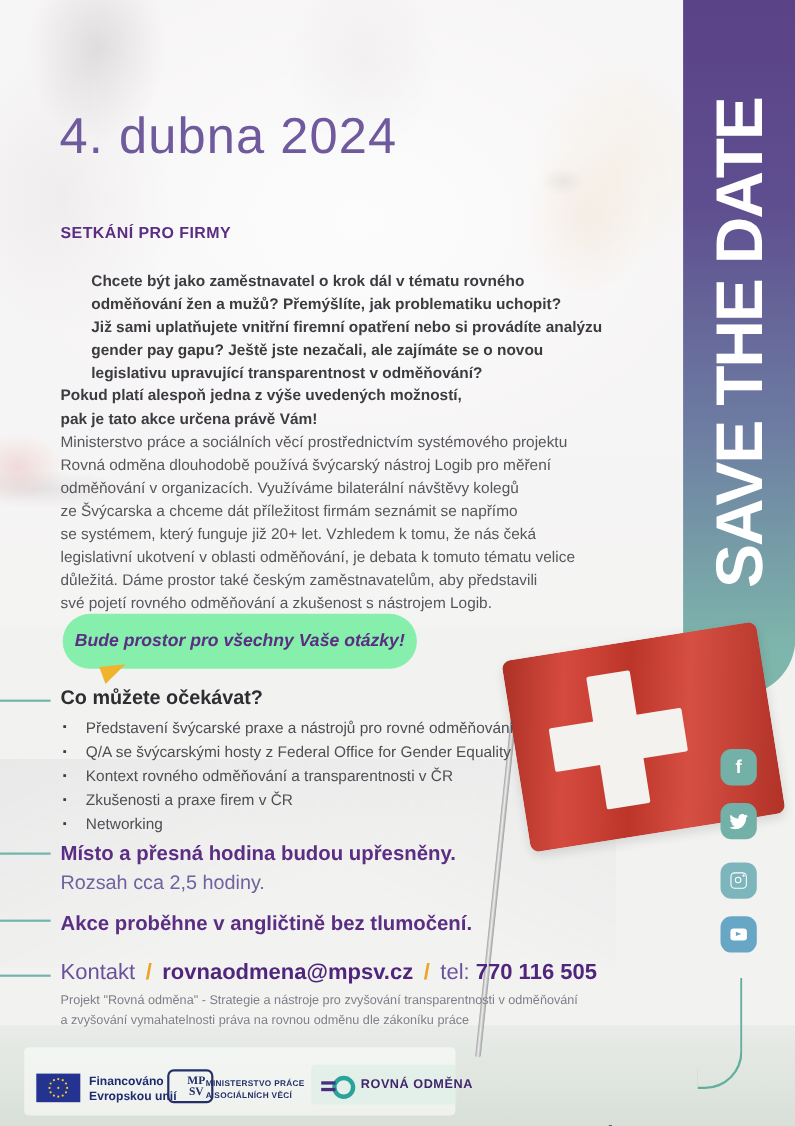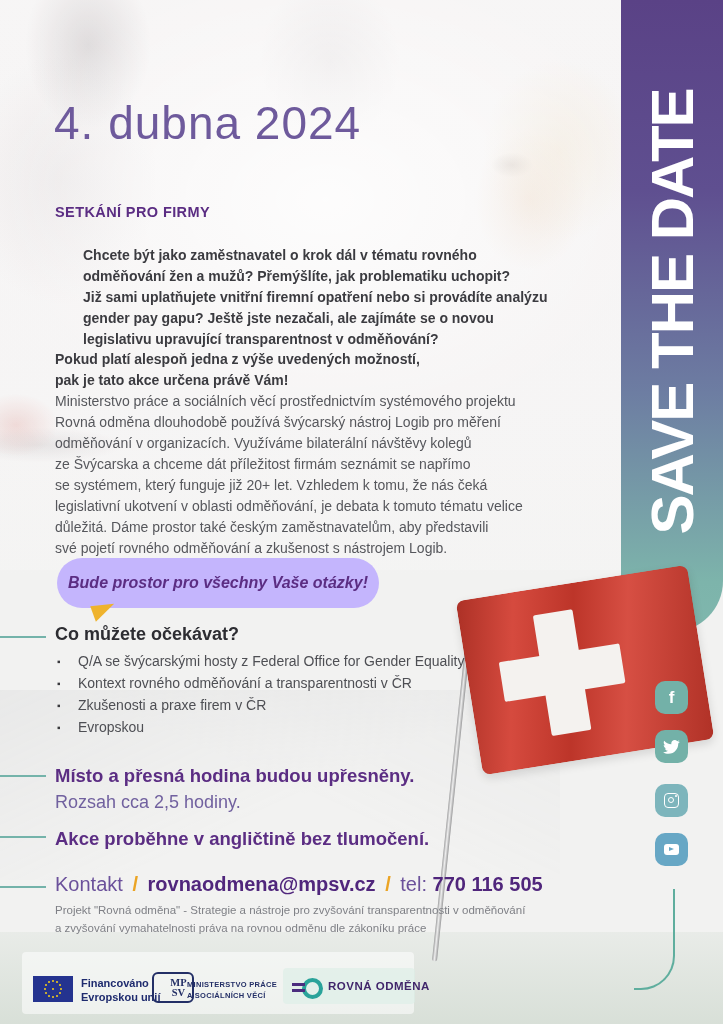--- a/index.html
+++ b/index.html
@@ -82,21 +82,21 @@
   .txt{position:absolute;z-index:5;}
   .date{left:54px;top:96px;font-size:46px;font-weight:400;color:#6e5a9c;letter-spacing:1px;}
   .title{left:55px;top:160px;font-size:22px;line-height:1.24;font-weight:700;color:#5b2d83;white-space:pre-line;}
   .subtitle{left:55px;top:204px;font-size:14.5px;font-weight:700;color:#5b2d83;letter-spacing:.4px;}
   .para{white-space:pre-line;font-size:14px;line-height:1.5;}
   .p1{left:55px;top:245px;font-weight:700;color:#3b3b40;margin-left:28px;}
   .p2{left:55px;top:349px;font-weight:700;color:#3b3b40;}
   .p3{left:55px;top:391px;font-weight:400;color:#56575c;}
 
   .bubble{position:absolute;left:57px;top:558px;width:322px;height:50px;z-index:5;
-    background:#c4b5fd;border-radius:25px;display:flex;align-items:center;justify-content:center;}
+    background:#86efac;border-radius:25px;display:flex;align-items:center;justify-content:center;}
   .bubble span{font-size:16px;font-weight:700;font-style:italic;color:#5b2d83;}
   .bubble-tail{position:absolute;left:91px;top:605px;z-index:5;width:0;height:0;
     border-top:16px solid #efb32d;border-right:20px solid transparent;border-left:4px solid transparent;
     transform:rotate(-6deg);}
 
   .expect-h{left:55px;top:624px;font-size:18px;font-weight:700;color:#2d2d32;}
   .expect-list{position:absolute;left:55px;top:654px;z-index:5;margin:0;padding:0;list-style:none;}
   .expect-list li{position:relative;padding-left:23px;margin-bottom:7px;font-size:14px;line-height:15px;color:#4e4f54;}
   .expect-list li::before{content:"▪";position:absolute;left:2px;top:0;font-size:10px;color:#3a3a3e;}
 
@@ -191,24 +191,25 @@
 důležitá. Dáme prostor také českým zaměstnavatelům, aby představili
 své pojetí rovného odměňování a zkušenost s nástrojem Logib.</div>
 
   <div class="bubble">
     <span>Bude prostor pro všechny Vaše otázky!</span>
   </div>
   <div class="bubble-tail"></div>
 
   <div class="txt expect-h">Co můžete očekávat?</div>
   <ul class="expect-list">
+    <li>Představení švýcarské praxe a nástrojů pro rovné odměňování</li>
     <li>Q/A se švýcarskými hosty z Federal Office for Gender Equality</li>
     <li>Kontext rovného odměňování a transparentnosti v ČR</li>
     <li>Zkušenosti a praxe firem v ČR</li>
-    <li>Evropskou</li>
+    <li>Networking</li>
   </ul>
 
   <div class="txt detail1">Místo a přesná hodina budou upřesněny.</div>
   <div class="txt detail2">Rozsah cca 2,5 hodiny.</div>
   <div class="txt detail3">Akce proběhne v angličtině bez tlumočení.</div>
 
   <div class="txt contact">
     <span>Kontakt</span>
     <span class="sep">/</span>
     <span class="strong">rovnaodmena@mpsv.cz</span>

